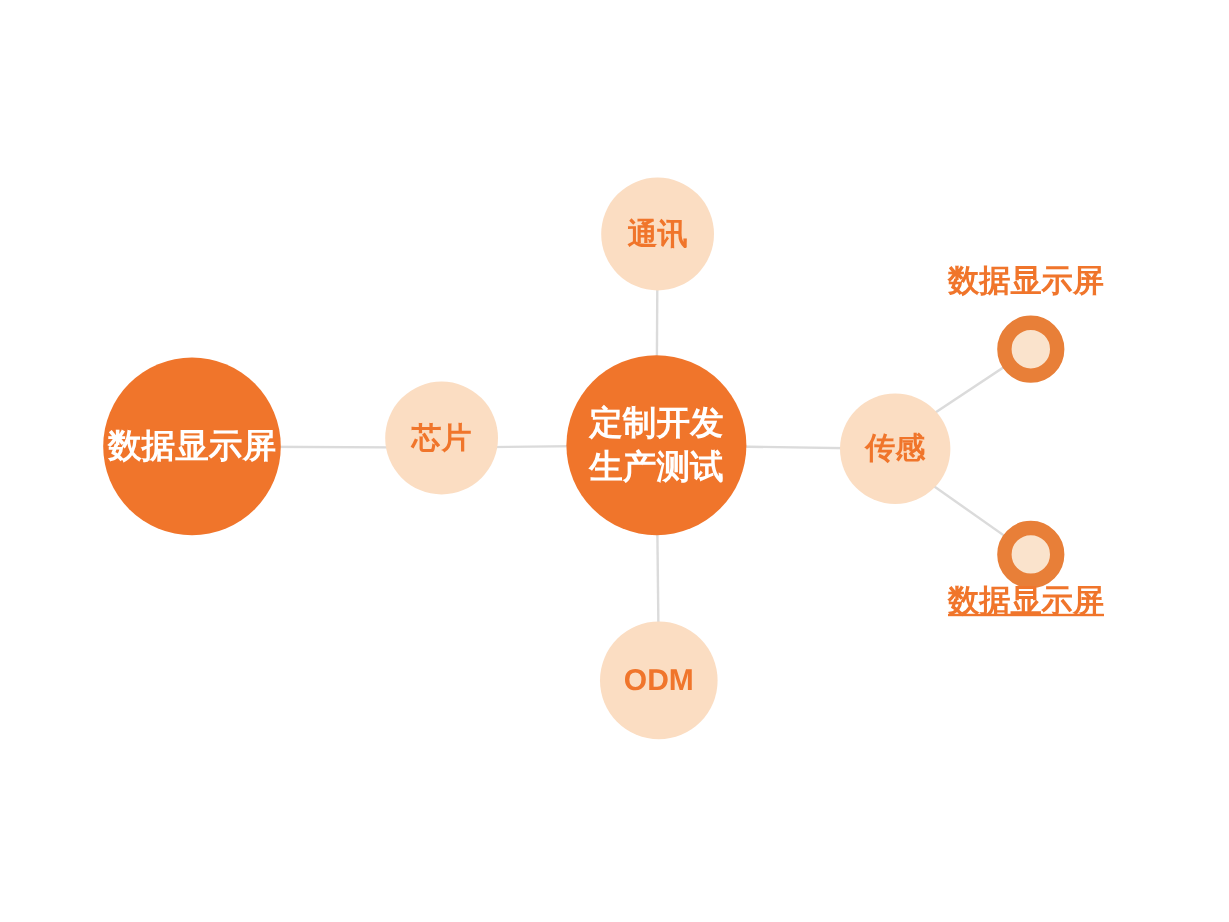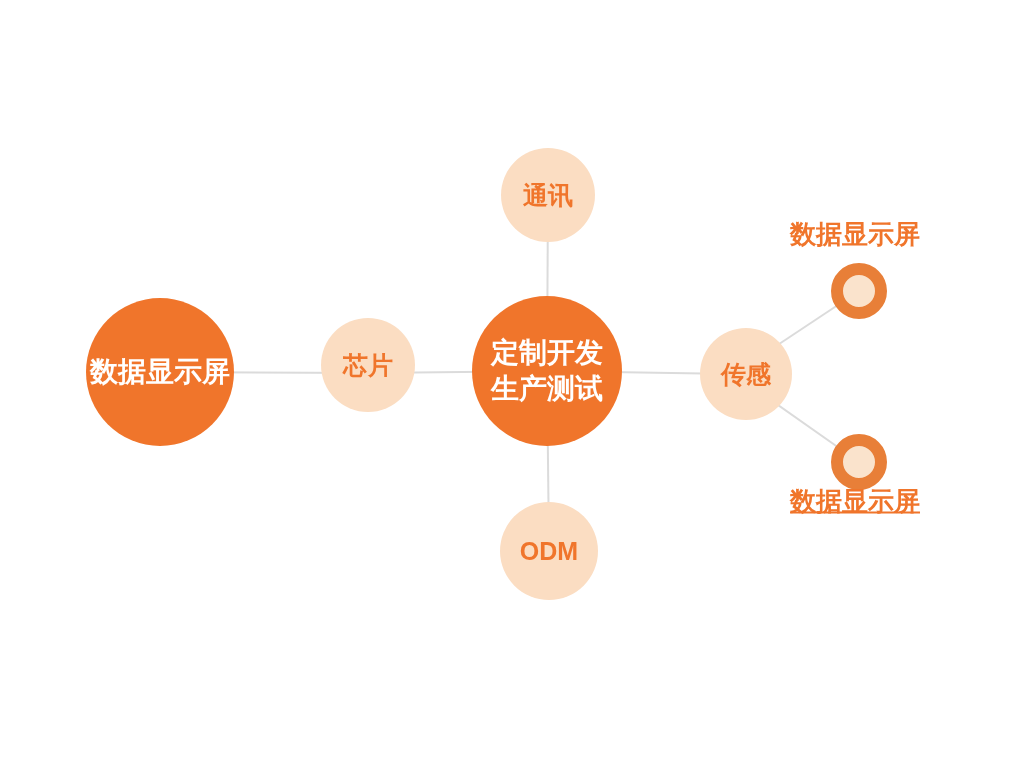--- a/index.html
+++ b/index.html
@@ -82,21 +82,21 @@
       <div class="node light" style="left: 321px; top: 318px; width: 94px; height: 94px;">
         <span>芯片</span>
       </div>
       <div class="node solid" style="left: 472px; top: 296px; width: 150px; height: 150px;">
         <span>定制开发</span>
         <span>生产测试</span>
       </div>
       <div class="node light" style="left: 501px; top: 148px; width: 94px; height: 94px;">
         <span>通讯</span>
       </div>
-      <div class="node light" style="left: 500px; top: 502px; width: 98px; height: 98px;">
+      <div class="node light" style="left: 500px; top: 518px; width: 98px; height: 98px;">
         <span>ODM</span>
       </div>
       <div class="node light" style="left: 700px; top: 328px; width: 92px; height: 92px;">
         <span>传感</span>
       </div>
       <div class="node ring" style="left: 831px; top: 263px; width: 56px; height: 56px;"></div>
       <div class="node ring" style="left: 831px; top: 434px; width: 56px; height: 56px;"></div>
     </div>
   <div>
       <div class="annotation" style="left: 855px; top: 234px;">数据显示屏</div>

